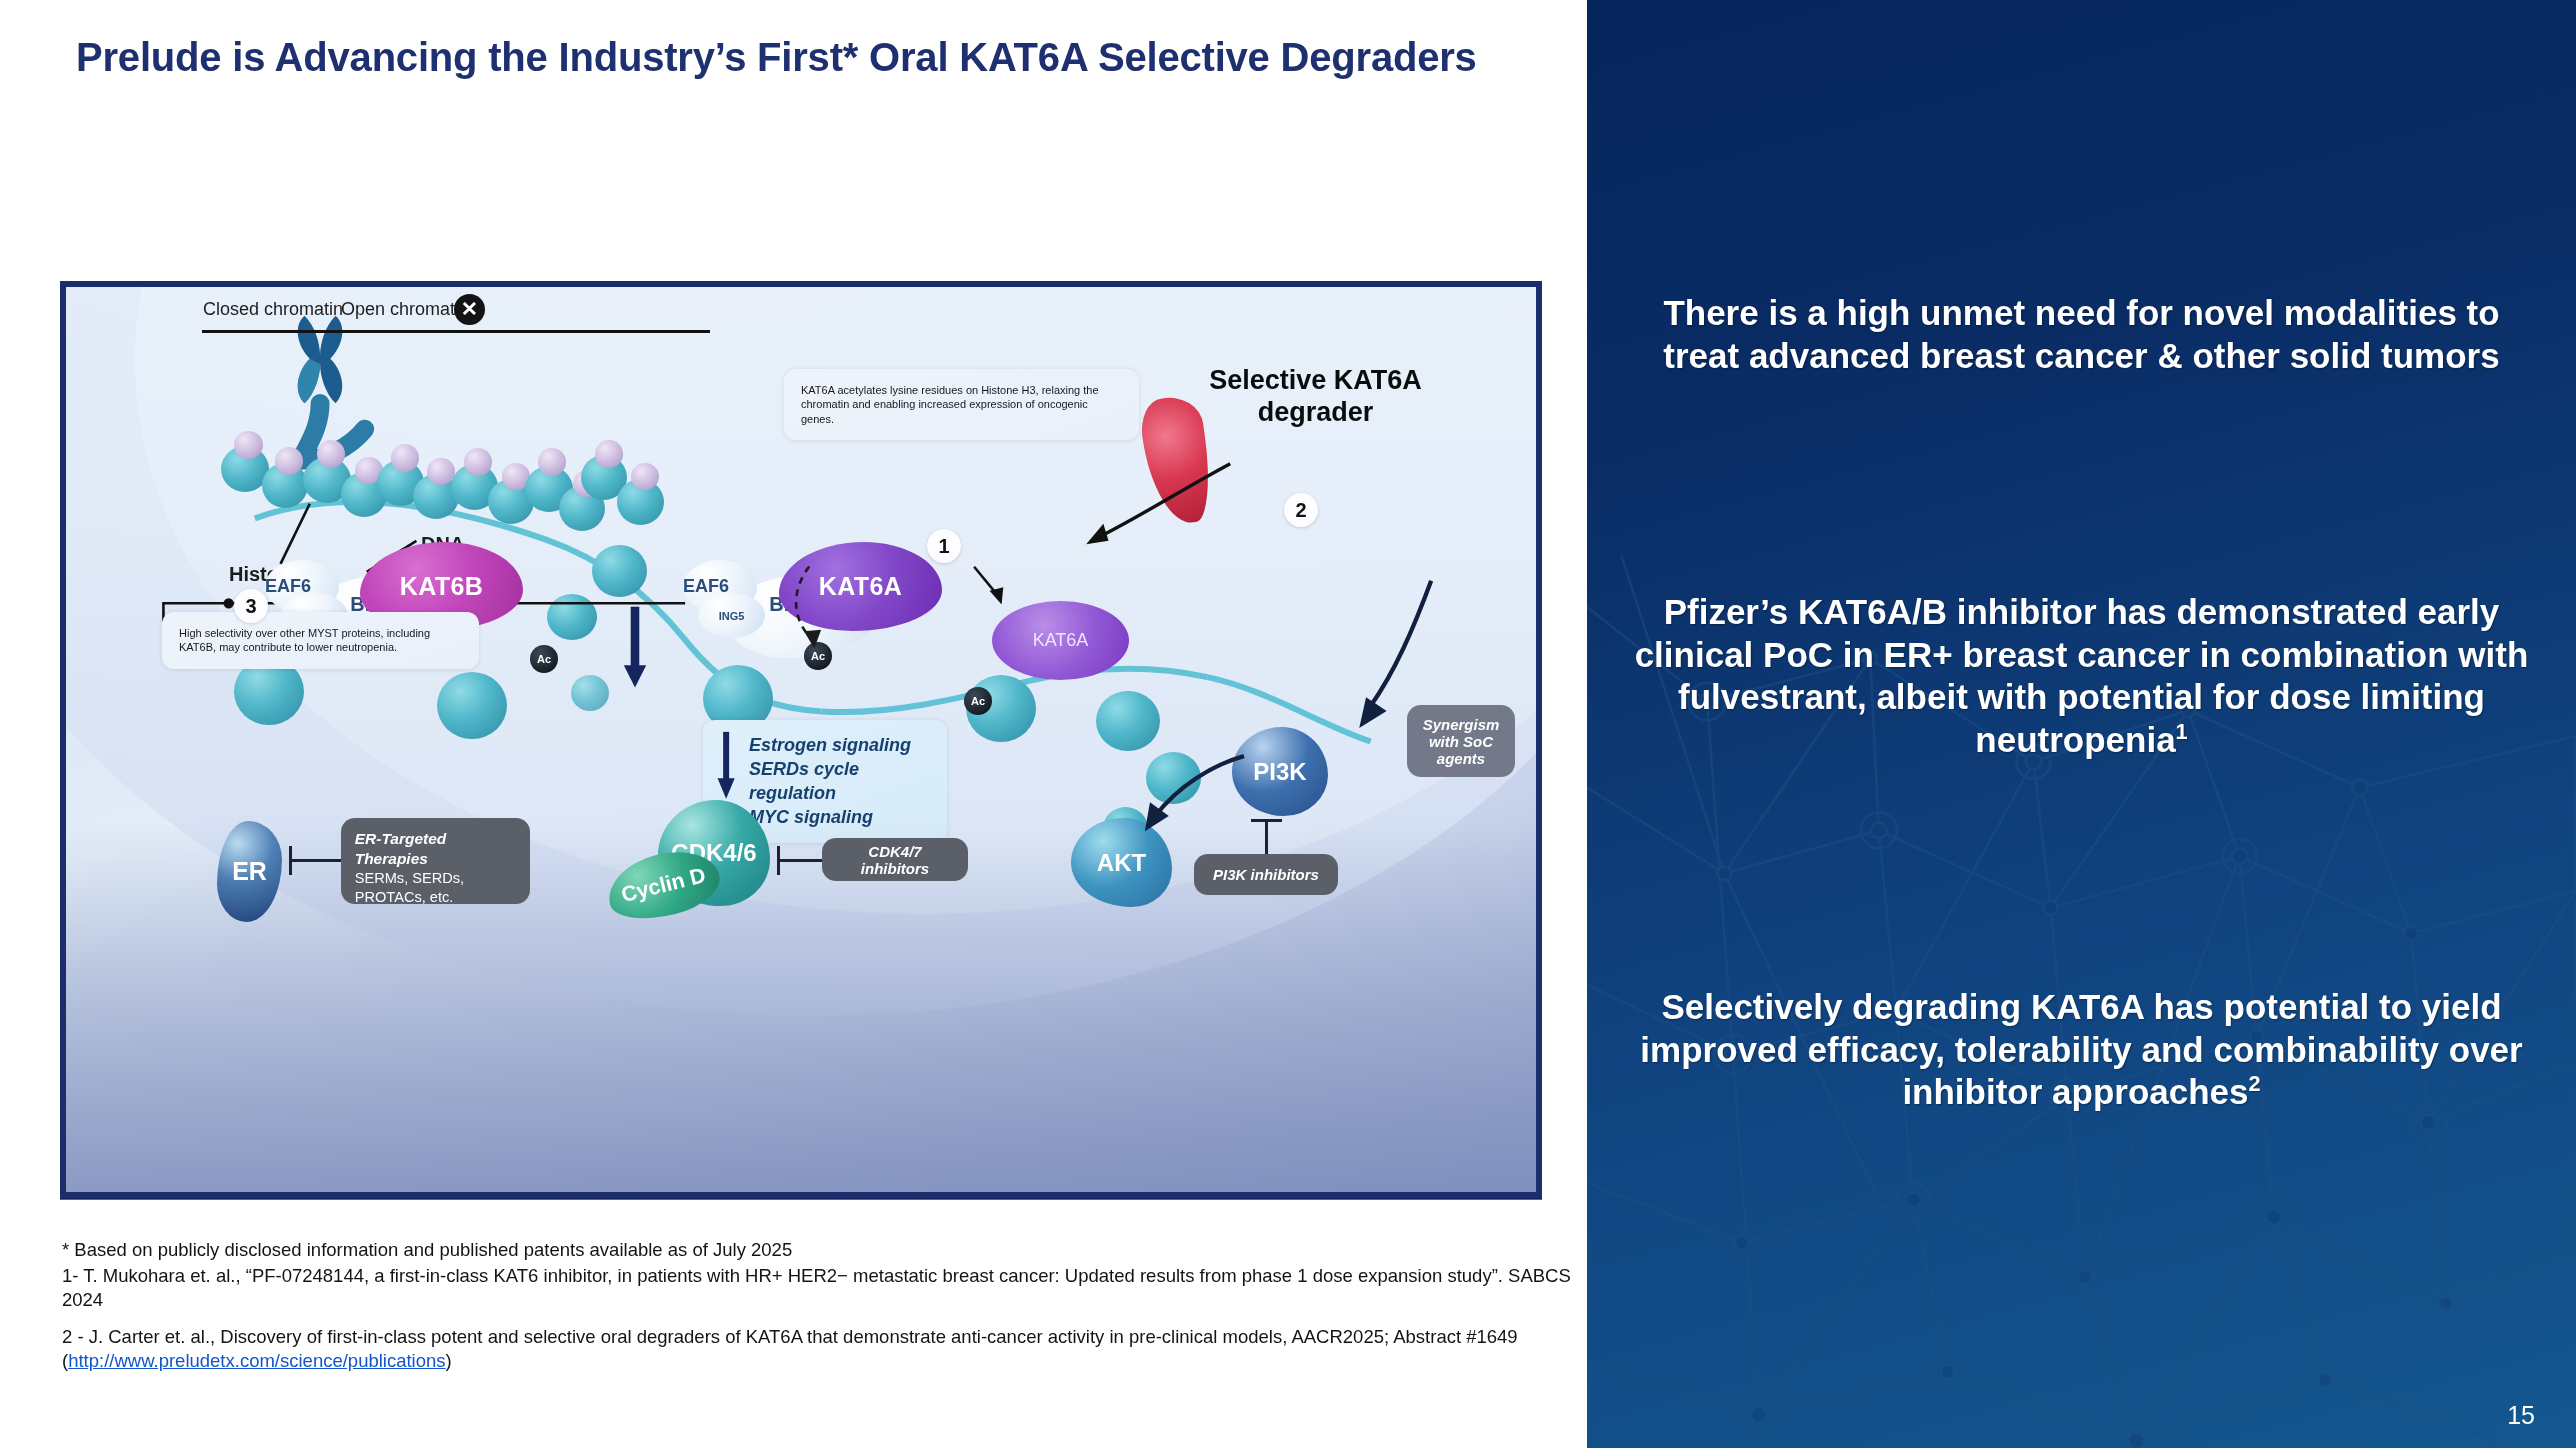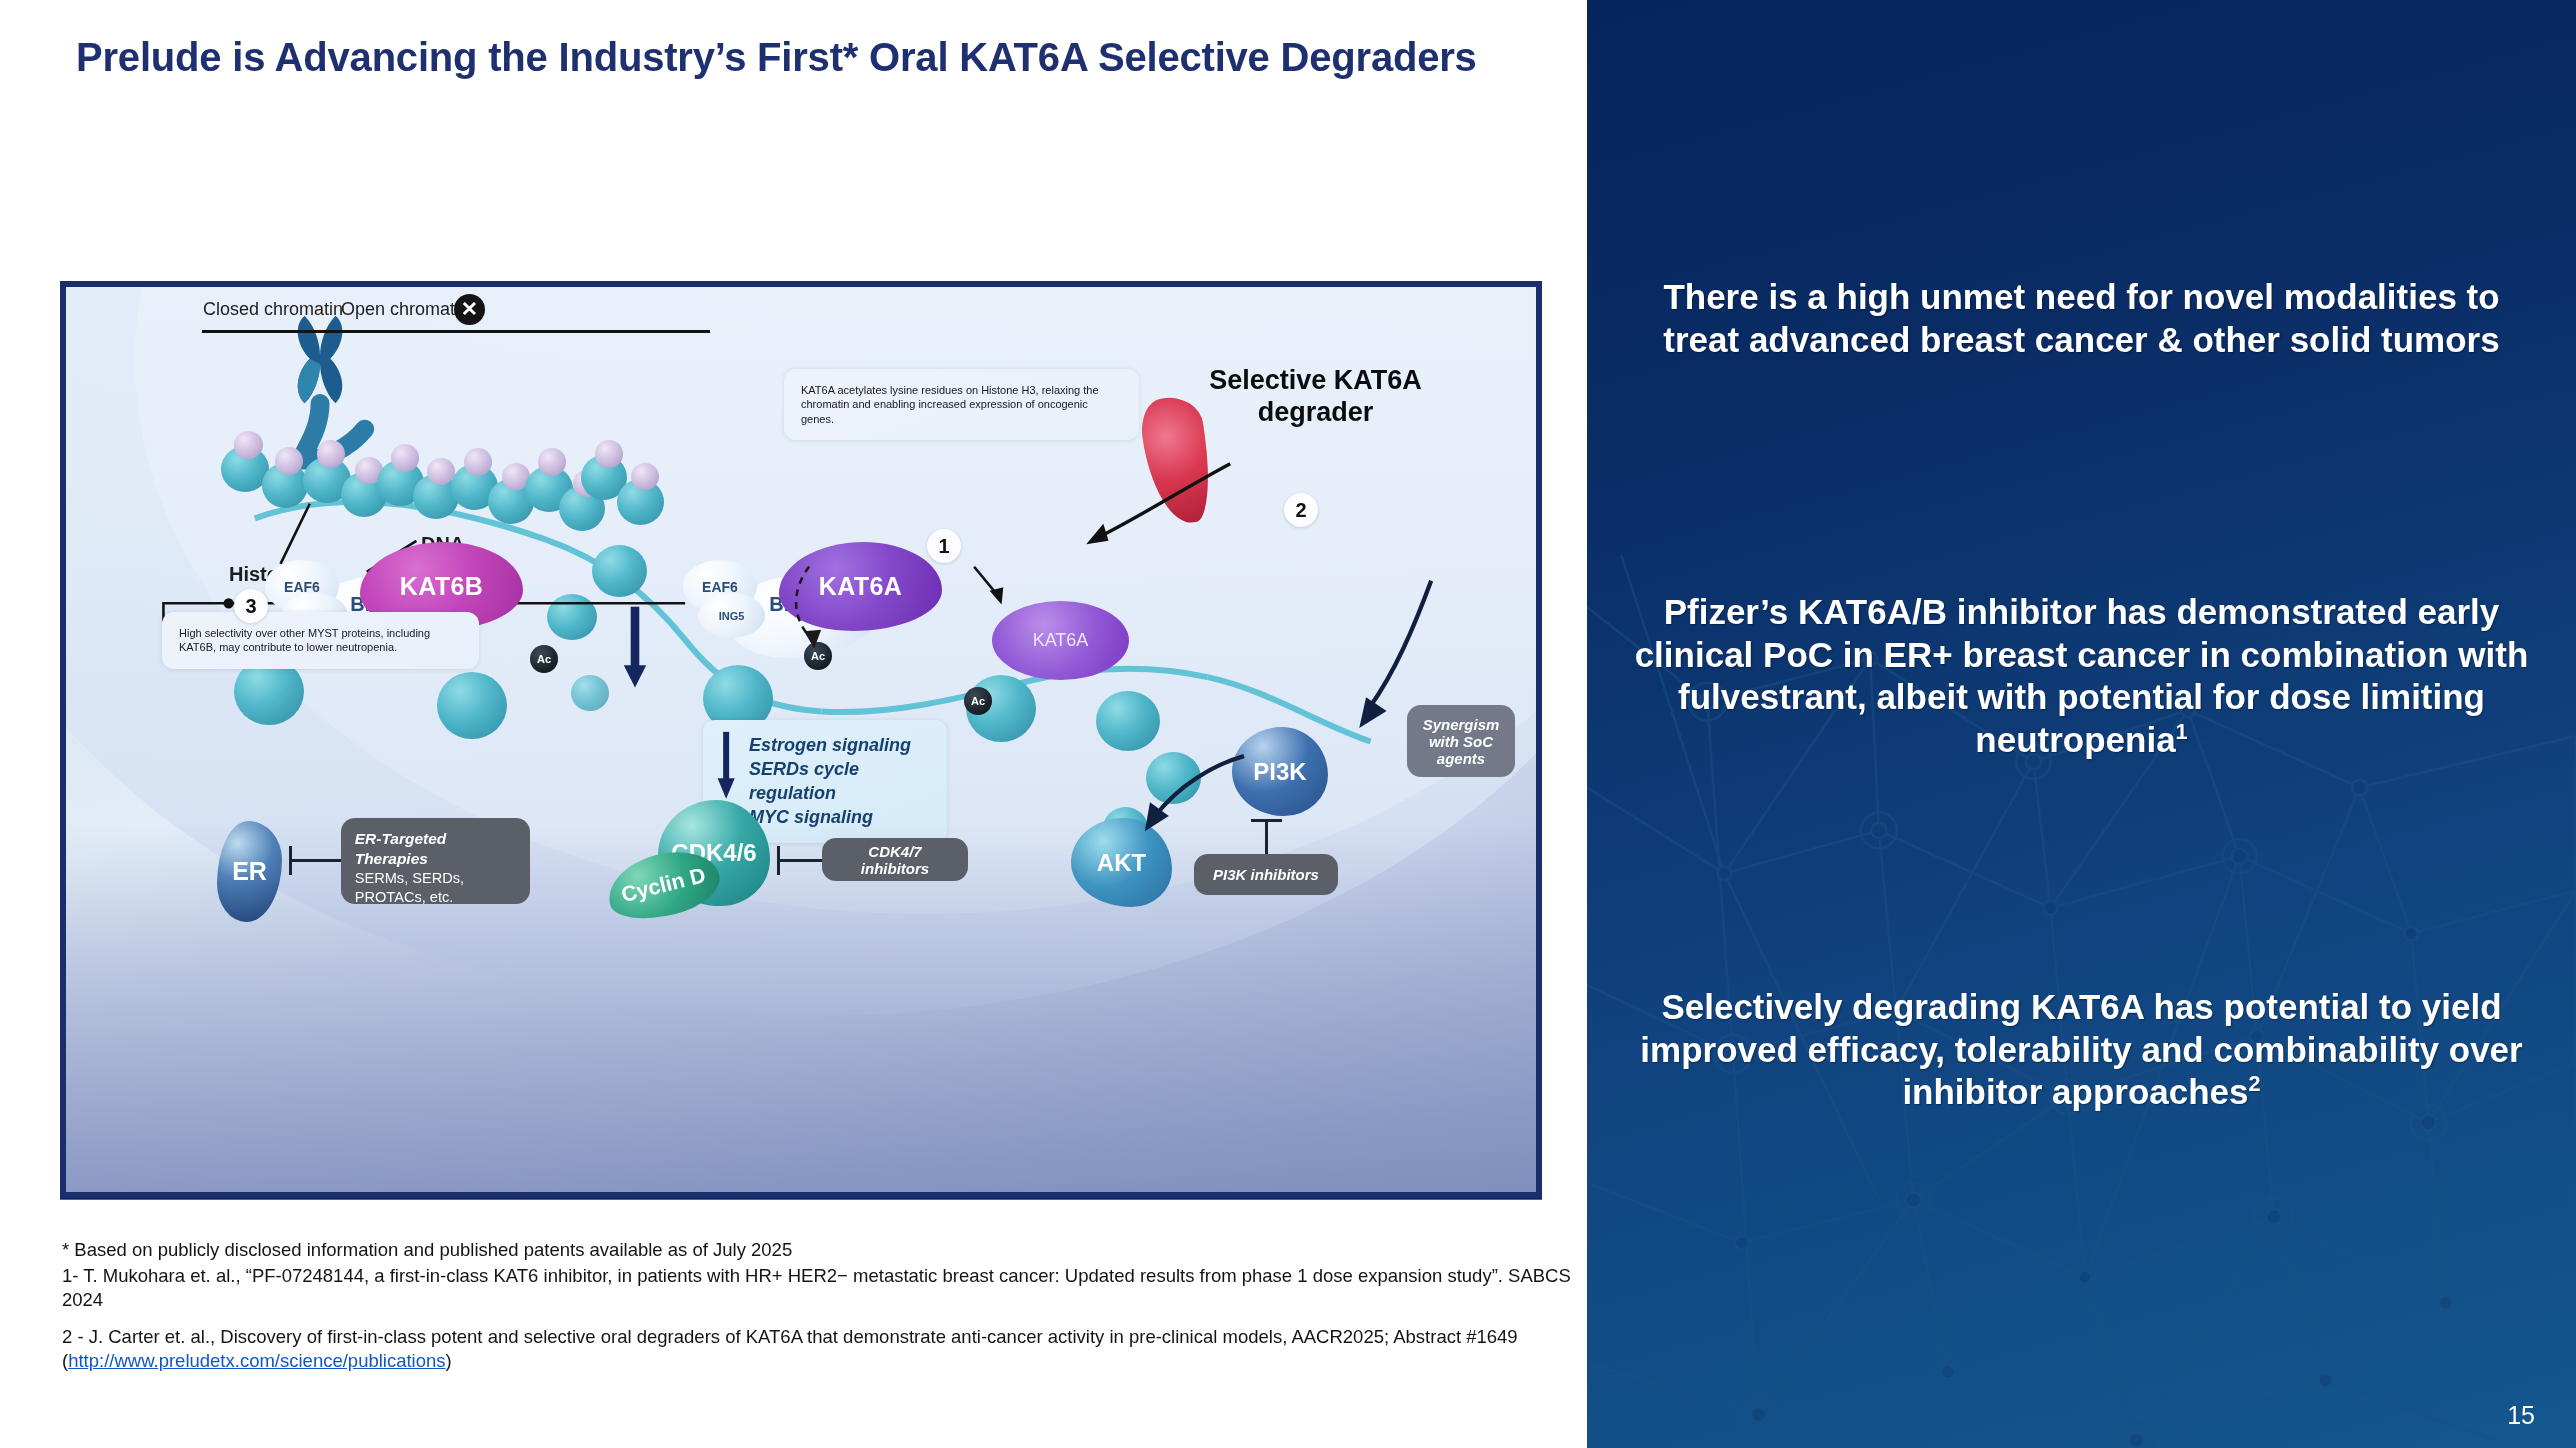--- a/index.html
+++ b/index.html
@@ -80,22 +80,22 @@
     position:absolute;width:150px;height:82px;
     border-radius:48% 52% 60% 40%/55% 45% 55% 45%;
     background:radial-gradient(circle at 30% 25%,#ffffff 0%,#f2f7fd 40%,#cfe0f1 100%);
     color:#2a4d7a;font-weight:bold;font-size:20px;
     display:flex;align-items:flex-start;justify-content:center;padding-top:17px;
     box-sizing:border-box;
   }
   .eaf6{
     position:absolute;width:74px;height:53px;border-radius:50%;
     background:radial-gradient(circle at 32% 28%,#ffffff 0%,#eef5fc 45%,#cfe1f2 100%);
-    color:#2a4d7a;font-weight:bold;font-size:14px;
-    display:flex;align-items:center;justify-content:center;
+    color:#2a4d7a;font-weight:bold;font-size:18px;
+    display:flex;align-items:center;
   }
   .ing5{
     position:absolute;width:67px;height:45px;border-radius:50%;
     background:radial-gradient(circle at 32% 28%,#ffffff 0%,#edf4fb 45%,#cbdef0 100%);
     color:#2a4d7a;font-weight:bold;font-size:11px;
     display:flex;align-items:center;justify-content:center;
   }
   .ac-dot{
     position:absolute;width:28px;height:28px;border-radius:50%;
     background:radial-gradient(circle at 35% 30%,#3b4a58 0%,#141b22 75%);
@@ -445,21 +445,21 @@
       <circle cx="170" cy="640" r="22"></circle>
         <circle cx="560" cy="690" r="20"></circle>
       <circle cx="980" cy="720" r="21"></circle>
         <circle cx="380" cy="810" r="20"></circle>
       <circle cx="800" cy="830" r="22"></circle>
         <circle cx="200" cy="1060" r="20"></circle>
       <circle cx="640" cy="1090" r="21"></circle>
     </g>
   </svg>
 
-  <div class="rp-block" style="top:276px">
+  <div class="rp-block" style="top:292px">
     <span>There is a high unmet need for novel modalities to treat advanced breast cancer &amp; other solid tumors</span>
   </div>
   <div class="rp-block" style="top:591px">
     <span>Pfizer’s KAT6A/B inhibitor has demonstrated early clinical PoC in ER+ breast cancer in combination with fulvestrant, albeit with potential for dose limiting neutropenia</span><sup>1</sup>
   </div>
   <div class="rp-block" style="top:986px">
     <span>Selectively degrading KAT6A has potential to yield improved efficacy, tolerability and combinability over inhibitor approaches</span><sup>2</sup>
   </div>
 
   <div id="page-num">15</div>

